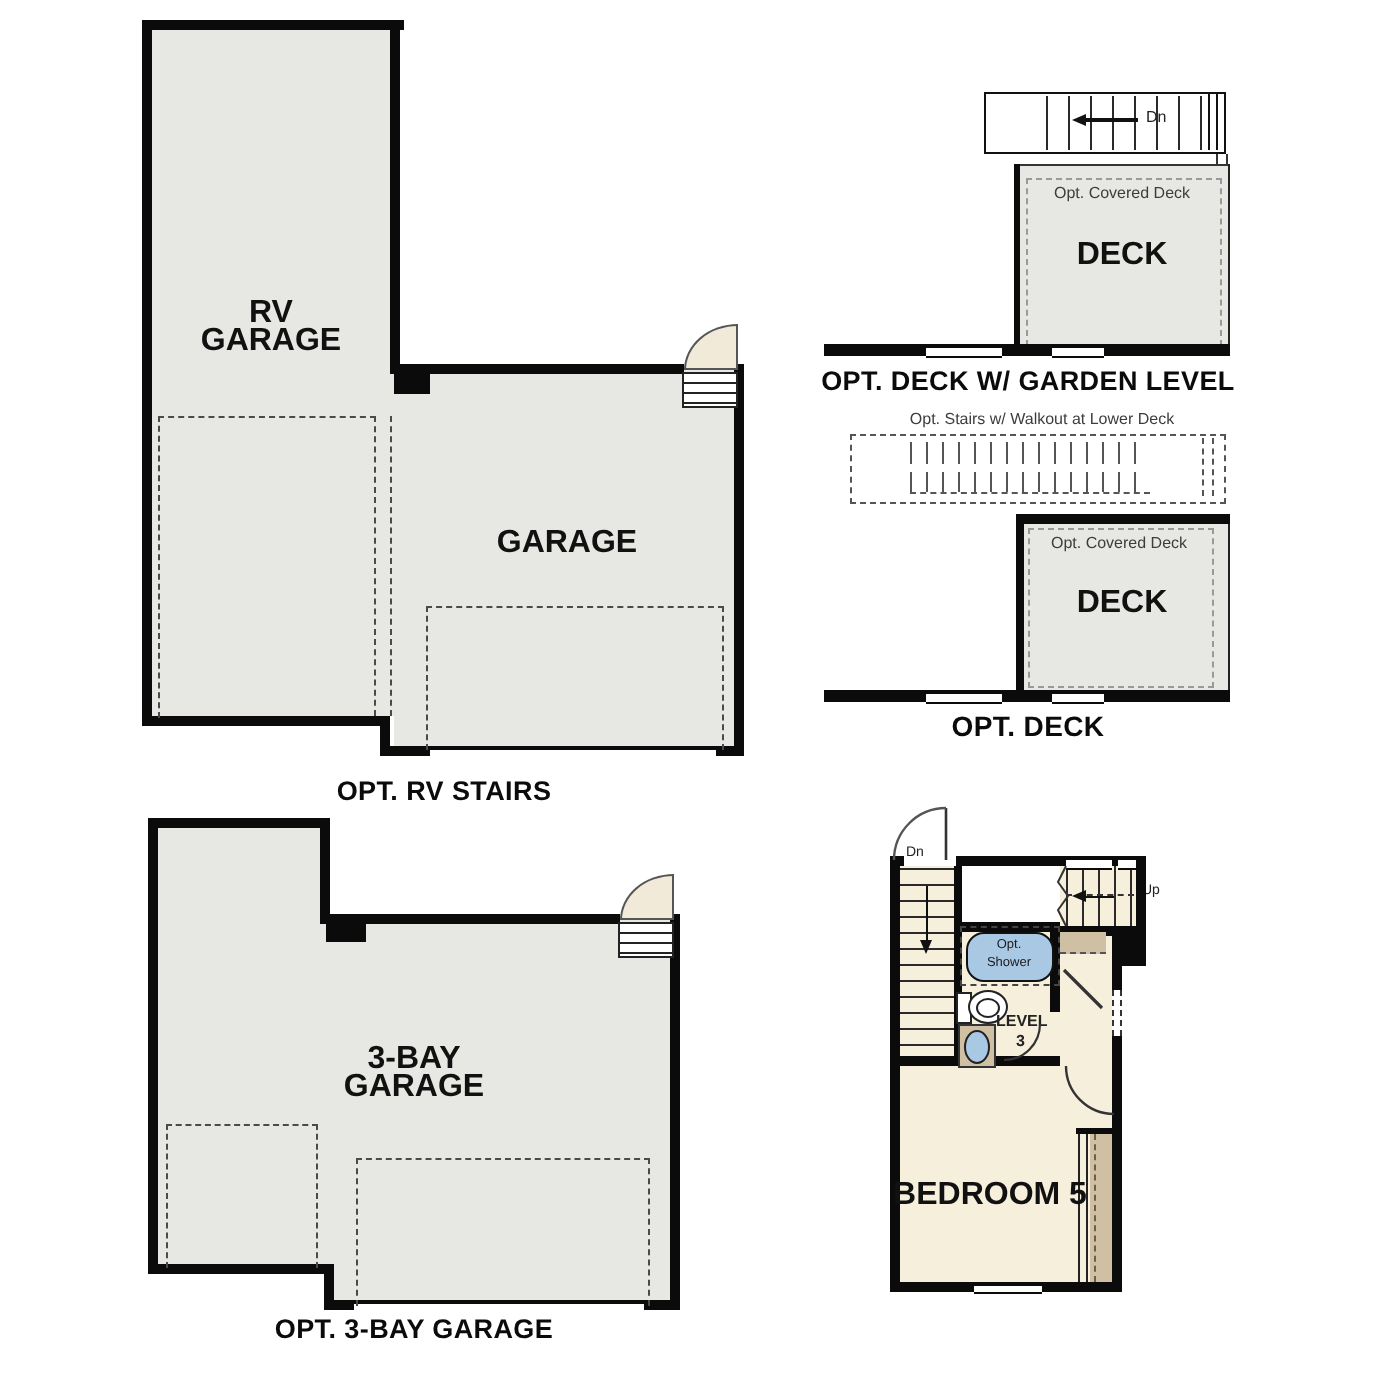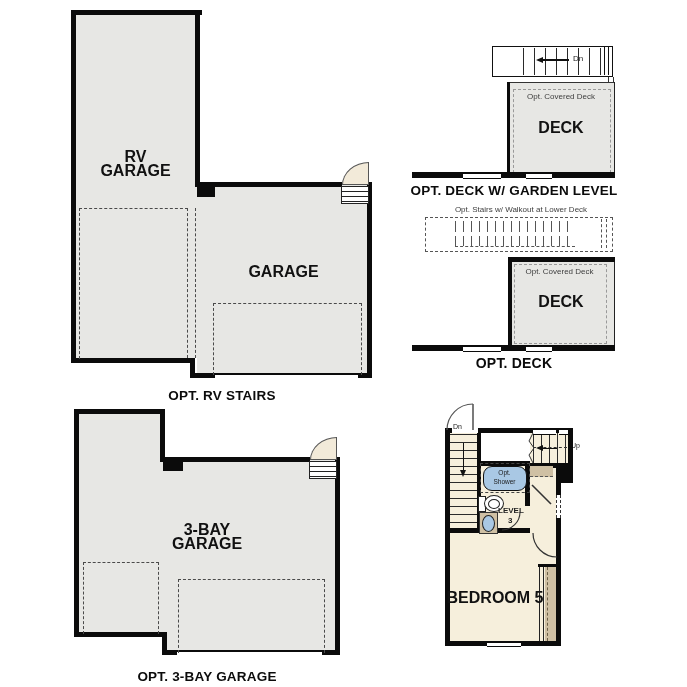--- a/index.html
+++ b/index.html
@@ -137,21 +137,21 @@
     <div class="dash" style="left:83px;top:562px;width:74px;height:71px;"></div>
     <div class="dash" style="left:178px;top:579px;width:145px;height:73px;"></div>
 
     <div class="door-ne" style="left:310px;top:437px;width:25px;height:21px;"></div>
     <div class="steps-box" style="left:309px;top:461px;width:26px;height:16px;"></div>
 
     <div class="room-label" style="left:77px;top:523px;width:260px;">
       <div>3-BAY</div>
       <div>GARAGE</div>
     </div>
-    <div class="section-label" style="left:107px;top:657px;width:200px;margin-top:12px;">OPT. 3-BAY GARAGE</div>
+    <div class="section-label" style="left:107px;top:657px;width:200px;">OPT. 3-BAY GARAGE</div>
   </div>
 
   <div>
 
     <div class="fill-cream" style="left:450px;top:433px;width:29px;height:100px;"></div>
     <div class="fill-cream" style="left:479px;top:462px;width:77px;height:71px;"></div>
     <div class="fill-cream" style="left:450px;top:533px;width:106px;height:108px;"></div>
     <div class="fill-cream" style="left:530px;top:433px;width:38px;height:30px;"></div>
 
     <div class="steps-h" style="left:450px;top:434px;width:27px;height:98px;"></div>

